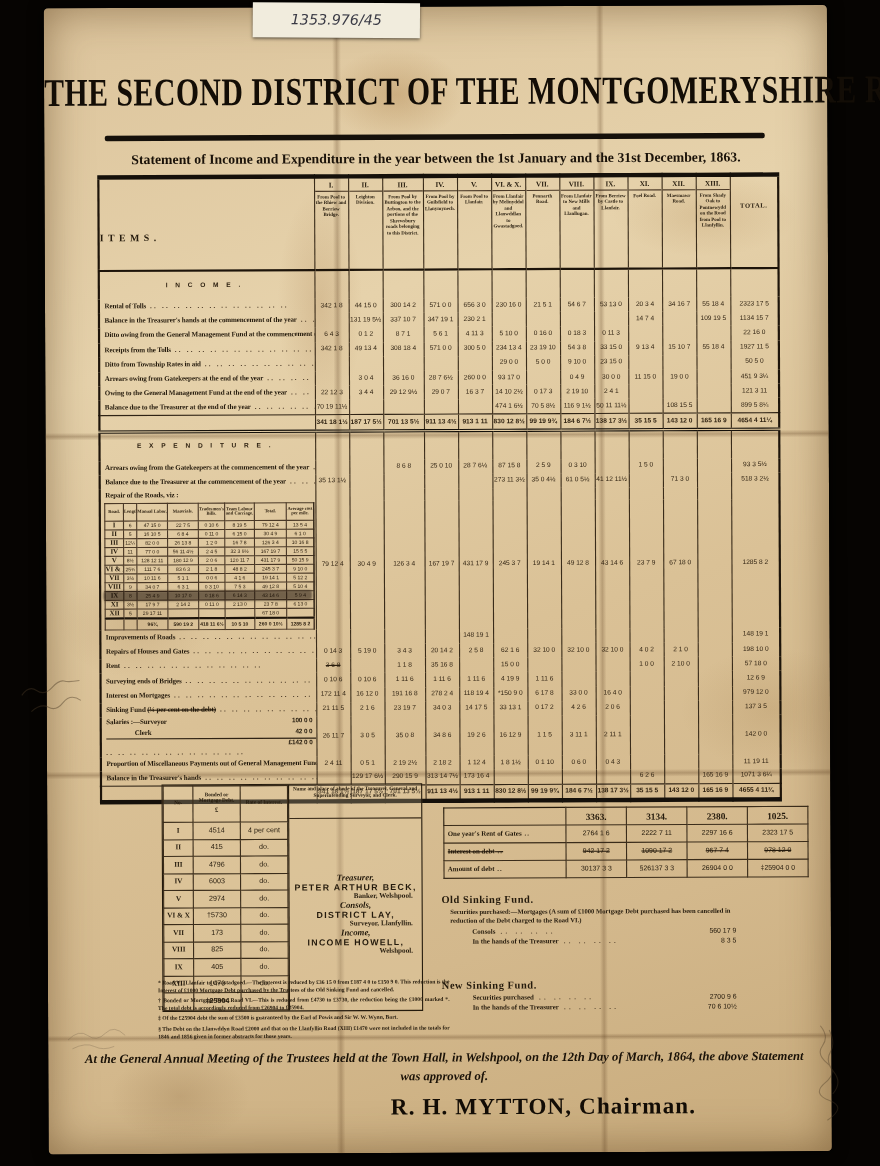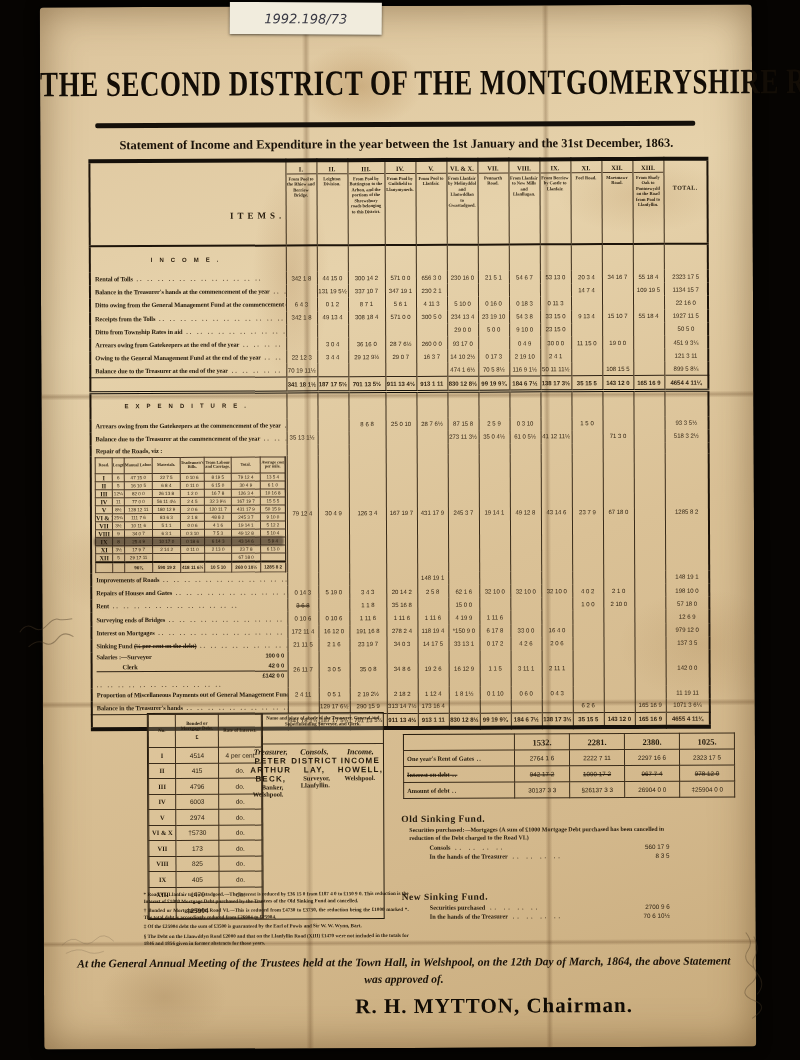--- a/index.html
+++ b/index.html
@@ -24,21 +24,21 @@
   #title{position:absolute;top:62px;left:0;width:100%;text-align:center;font-weight:bold;
     font-size:27px;letter-spacing:.5px;transform:scaleY(1.32);color:#130d06;white-space:nowrap;}
   .rule{position:absolute;left:55px;width:600px;height:5px;background:#15100a;border-radius:2px;}
   #subtitle{position:absolute;top:131px;left:0;width:100%;text-align:center;font-weight:bold;font-size:12.5px;color:#1a1209;}
   
   #maintbl{position:absolute;left:48px;top:152px;border-collapse:collapse;table-layout:fixed;width:620px;
     border:2px solid #1d140a;border-top:4px solid #15100a;border-bottom:4px solid #15100a;}
   #maintbl col.c-items{width:196px;} #maintbl col.c-num{width:31px;} #maintbl col.c-wide{width:37px;} #maintbl col.c-total{width:44px;}
   #maintbl th,#maintbl td{border-left:1px solid #3a2c1a;padding:0;vertical-align:middle;}
   #maintbl thead th{height:58px;border-bottom:2px solid #1d140a;vertical-align:top;overflow:hidden;}
-  .items-th{font-size:9px;font-weight:bold;letter-spacing:4px;text-align:right;vertical-align:middle !important;padding-top:24px !important;}
+  .items-th{font-size:9px;font-weight:bold;letter-spacing:4px;text-align:left;vertical-align:middle !important;padding-top:24px !important;}
   .cnum{font-size:6.5px;font-weight:bold;text-align:center;margin-top:3px;border-bottom:.5px solid #4a3826;padding-bottom:1px;}
   .cnum:empty{display:none;}
   .cdesc{font-size:4.5px;font-weight:bold;text-align:center;line-height:1.22;padding:2px 1px 0 1px;}
   #maintbl th:last-child .cdesc{font-size:6px;margin-top:22px;letter-spacing:.5px;}
   #maintbl td{font-family:"Liberation Sans",sans-serif;font-size:6px;text-align:center;white-space:nowrap;overflow:hidden;color:#2b1e0e;}
   #maintbl td.lbl{font-family:"Liberation Serif",serif;font-weight:bold;font-size:6.4px;text-align:left;
     padding-left:4px;letter-spacing:-.1px;color:#241a0c;}
   tbody.leaders td.lbl::after{content:" ..  ..  ..  ..  ..  ..  ..  ..  ..  ..  ..  ..";letter-spacing:2px;color:#4a3826;}
   td.lbl:empty::after{content:"";}
   tbody.inc tr,tbody.expt tr{height:13.2px;}
@@ -71,21 +71,21 @@
   #debttbl th,#debttbl td{border:1px solid #3a2c1a;font-size:6.5px;text-align:center;padding:1px 2px;height:12.5px;white-space:nowrap;}
   #debttbl th{font-size:4.8px;font-weight:bold;height:30px;line-height:1.2;white-space:normal;width:38px;}
   #debttbl th:first-child{width:22px;}
   #debttbl td.lbl{font-weight:bold;}
   #debttbl td{font-family:"Liberation Sans",sans-serif;}
   #debttbl td.lbl{font-family:"Liberation Serif",serif;}
   tr.dtot td{border-top:2px solid #241a0c;font-weight:bold;height:14px;}
   .pound{font-size:6px;font-weight:bold;margin-top:2px;}
   #officials{width:120px;border-left:1.5px solid #241a0c;display:flex;flex-direction:column;}
   #off-head{font-size:4.8px;font-weight:bold;text-align:center;border-bottom:1px solid #3a2c1a;padding:2px;line-height:1.25;height:26px;}
-  #officials-list{flex:1;display:flex;flex-direction:row;justify-content:flex-end;padding:3px 0;}
+  #officials-list{flex:1;display:flex;flex-direction:column;justify-content:center;padding:3px 0;}
   .off-role{font-size:8px;font-weight:bold;font-style:italic;text-align:center;}
   .off-name{font-size:8px;font-weight:bold;letter-spacing:1.2px;text-align:center;font-family:Liberation Sans, sans-serif;}
   .off-place{font-size:6.5px;font-weight:bold;text-align:right;padding-right:8px;}
   
   #footnotes{position:absolute;left:100px;top:884px;width:265px;}
   #footnotes p{margin:0 0 3px 0;font-size:5.1px;font-weight:bold;line-height:1.3;text-align:justify;}
   
   #yearstbl{position:absolute;left:360px;top:728px;border-collapse:collapse;table-layout:fixed;border:1.5px solid #241a0c;}
   #yearstbl td{border:1px solid #3a2c1a;font-size:6.3px;padding:1px 3px;height:13px;text-align:center;white-space:nowrap;font-family:"Liberation Sans",sans-serif;}
   #yearstbl td.lbl{font-family:"Liberation Serif",serif;font-weight:bold;text-align:left;width:104px;}
@@ -111,21 +111,21 @@
 
 <div id="paper">
 
   <div class="crease" style="left:262px;top:0;width:8px;height:100%;"></div>
   <div class="crease" style="left:502px;top:0;width:7px;height:100%;"></div>
   <div class="crease h" style="left:0;top:386px;width:100%;height:7px;"></div>
   <div class="crease h" style="left:0;top:694px;width:100%;height:7px;"></div>
   <div class="crease h" style="left:0;top:934px;width:100%;height:6px;"></div>
 
   <div id="tag">
-      <span>1992.198/73</span>
+      <span>1353.976/45</span>
     </div>
 
   <div id="title">THE SECOND DISTRICT OF THE MONTGOMERYSHIRE ROADS</div>
   <div class="rule" style="top:116px;"></div>
   <div id="subtitle">Statement of Income and Expenditure in the year between the 1st January and the 31st December, 1863.</div>
 
   <table id="maintbl">
     <colgroup>
       <col class="c-items">
         <col class="c-num">
@@ -876,22 +876,22 @@
       <p>* Road VI. Llanfair to Gwastadgoed.—The Interest is reduced by £36 15 0 from £187 4 0 to £150 9 0. This reduction is the Interest of £1000 Mortgage Debt purchased by the Trustees of the Old Sinking Fund and cancelled.</p>
       <p>† Bonded or Mortgage Debt, Road VI.—This is reduced from £4730 to £3730, the reduction being the £1000 marked *. The total debt is accordingly reduced from £26904 to £25904.</p>
       <p>‡ Of the £25904 debt the sum of £3500 is guaranteed by the Earl of Powis and Sir W. W. Wynn, Bart.</p>
       <p>§ The Debt on the Llanwddyn Road £2000 and that on the Llanfyllin Road (XIII) £1470 were not included in the totals for 1846 and 1856 given in former abstracts for those years.</p>
     </div>
 
   <table id="yearstbl">
     <thead>
         <tr class="yhead">
           <td class="corner"></td>
-          <td>1532.</td>
-          <td>2281.</td>
+          <td>3363.</td>
+          <td>3134.</td>
           <td>2380.</td>
           <td>1025.</td>
         </tr>
       </thead>
     <tbody>
         <tr>
           <td class="lbl">One year's Rent of Gates</td>
           <td>2764 1 6</td>
           <td>2222 7 11</td>
           <td>2297 16 6</td>

